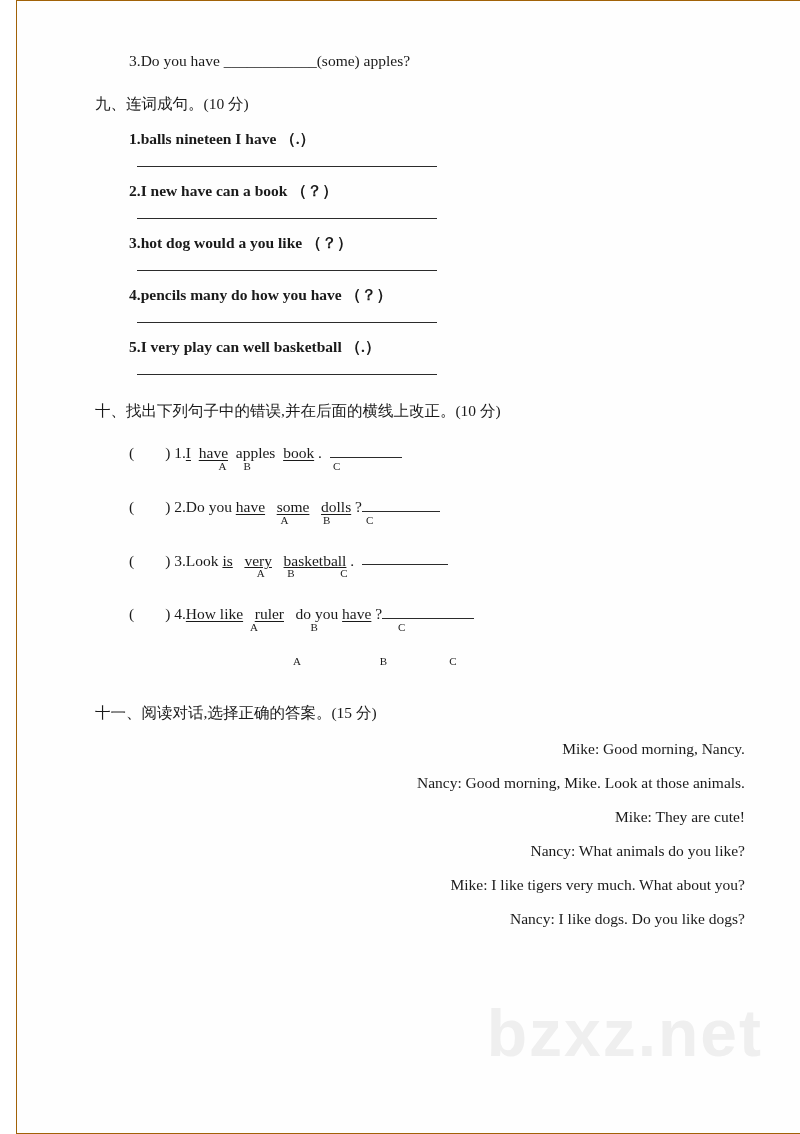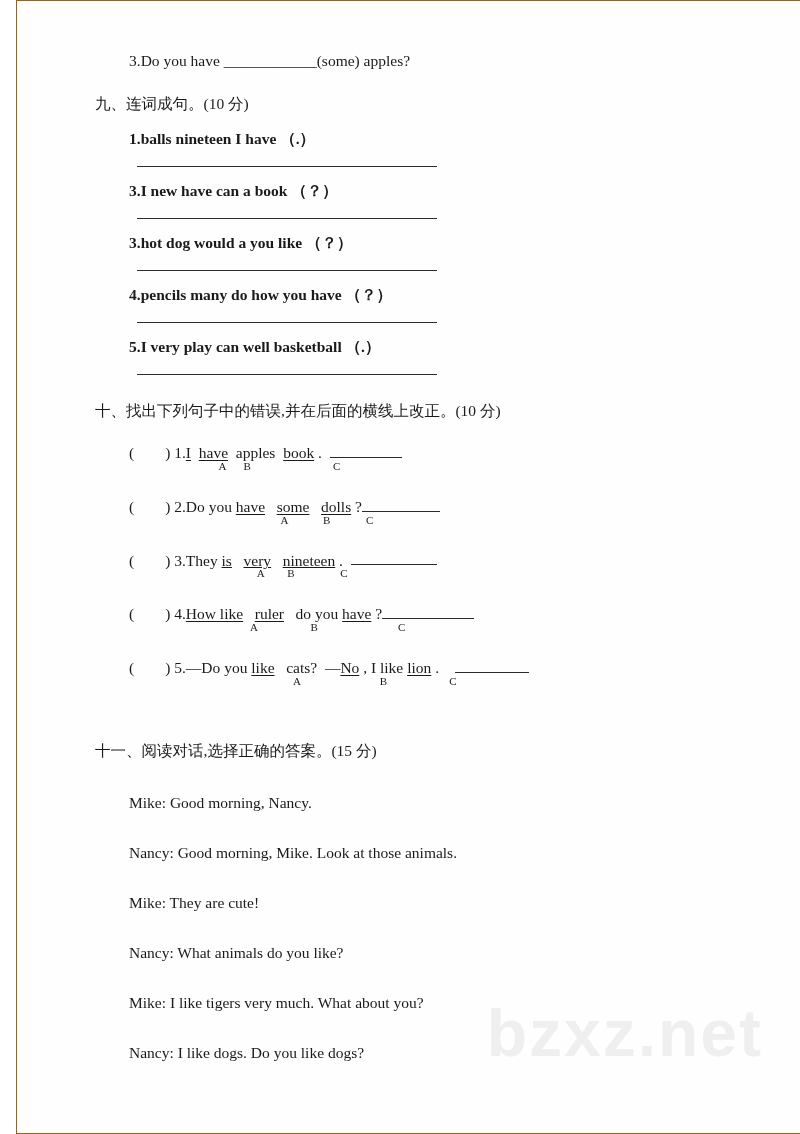--- a/index.html
+++ b/index.html
@@ -78,23 +78,24 @@
     height: 14px;
     font-size: 11px;
     font-family: "Liberation Serif", serif;
   }
   .marks span {
     position: absolute;
     top: -2px;
   }
 
   .dlg-line {
-    margin-top: 32px;
+    margin-top: 16px;
     padding-left: 34px;
     font-size: 15.5px;
+    text-align: right;
   }
 
   .watermark {
     position: absolute;
     right: 52px;
     bottom: 62px;
     font-family: "Liberation Sans", sans-serif;
     font-size: 66px;
     font-weight: bold;
     color: #efefef;
@@ -108,21 +109,21 @@
 <div class="page">
   <div class="content">
 
     <div class="line indent1">3.Do you have ____________(some) apples?</div>
 
     <div class="sec-head">九、连词成句。(10 分)</div>
 
     <div class="q-row indent1">1.balls   nineteen   I   have   （.）</div>
     <div class="answer-rule"></div>
 
-    <div class="q-row indent1">3.I   new   have   can   a   book   （？）</div>
+    <div class="q-row indent1">2.I   new   have   can   a   book   （？）</div>
     <div class="answer-rule"></div>
 
     <div class="q-row indent1">3.hot dog   would   a   you   like   （？）</div>
     <div class="answer-rule"></div>
 
     <div class="q-row indent1">4.pencils   many   do   how   you   have   （？）</div>
     <div class="answer-rule"></div>
 
     <div class="q-row indent1">5.I   very   play   can   well   basketball   （.）</div>
     <div class="answer-rule"></div>
@@ -140,46 +141,45 @@
         </div>
         <div class="err-row">
           <div class="err-text"><span>(        ) 2.</span><span>Do you </span><span class="u">have</span><span>   </span><span class="u">some</span><span>   </span><span class="u">dolls</span><span> ?</span><span class="blank-inline" style="width: 78px;"></span></div>
           <div class="marks">
             <span style="left: 151.414px;">A</span>
             <span style="left: 194.031px;">B</span>
             <span style="left: 237.094px;">C</span>
           </div>
         </div>
         <div class="err-row">
-          <div class="err-text"><span>(        ) 3.</span><span>They </span><span class="u">is</span><span>   </span><span class="u">very</span><span>   </span><span class="u">nineteen</span><span> .  </span><span class="blank-inline" style="width: 86px;"></span></div>
+          <div class="err-text"><span>(        ) 3.</span><span>Look </span><span class="u">is</span><span>   </span><span class="u">very</span><span>   </span><span class="u">basketball</span><span> .  </span><span class="blank-inline" style="width: 86px;"></span></div>
           <div class="marks">
             <span style="left: 127.734px;">A</span>
             <span style="left: 158.305px;">B</span>
             <span style="left: 211.25px;">C</span>
           </div>
         </div>
         <div class="err-row">
           <div class="err-text"><span>(        ) 4.</span><span class="u">How like</span><span>   </span><span class="u">ruler</span><span>   do you </span><span class="u">have</span><span> ?</span><span class="blank-inline" style="width: 92px;"></span></div>
           <div class="marks">
             <span style="left: 121.055px;">A</span>
             <span style="left: 181.539px;">B</span>
             <span style="left: 268.93px;">C</span>
           </div>
         </div>
         <div class="err-row">
-          <div class="err-text"><span>(        ) 5.</span><span>—Do you </span><span class="u">like</span><span>   cats?  —</span><span class="u">No</span><span> , I like </span><span class="u">lion</span><span> .    </span><span class="blank-inline" style="width: 74px;"></span></div>
           <div class="marks">
             <span style="left: 163.906px;">A</span>
             <span style="left: 250.867px;">B</span>
             <span style="left: 320.188px;">C</span>
           </div>
         </div>
       </div>
 
-    <div class="sec-head" style="margin-top:50px">十一、阅读对话,选择正确的答案。(15 分)</div>
+    <div class="sec-head" style="margin-top:32px">十一、阅读对话,选择正确的答案。(15 分)</div>
 
     <div class="dlg-line">Mike: Good morning, Nancy.</div>
     <div class="dlg-line">Nancy: Good morning, Mike. Look at those animals.</div>
     <div class="dlg-line">Mike: They are cute!</div>
     <div class="dlg-line">Nancy: What animals do you like?</div>
     <div class="dlg-line">Mike: I like tigers very much. What about you?</div>
     <div class="dlg-line">Nancy: I like dogs. Do you like dogs?</div>
 
   </div>
 

